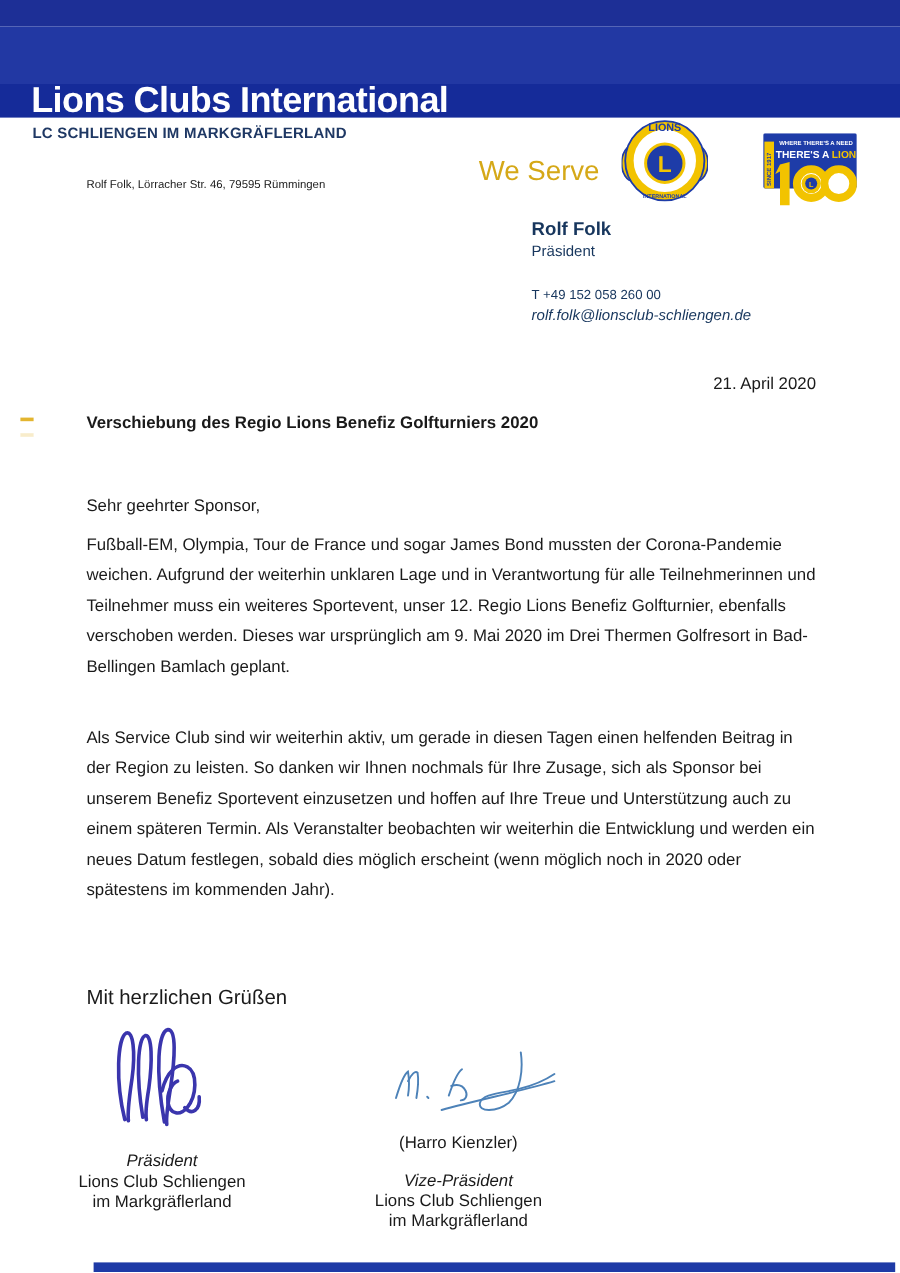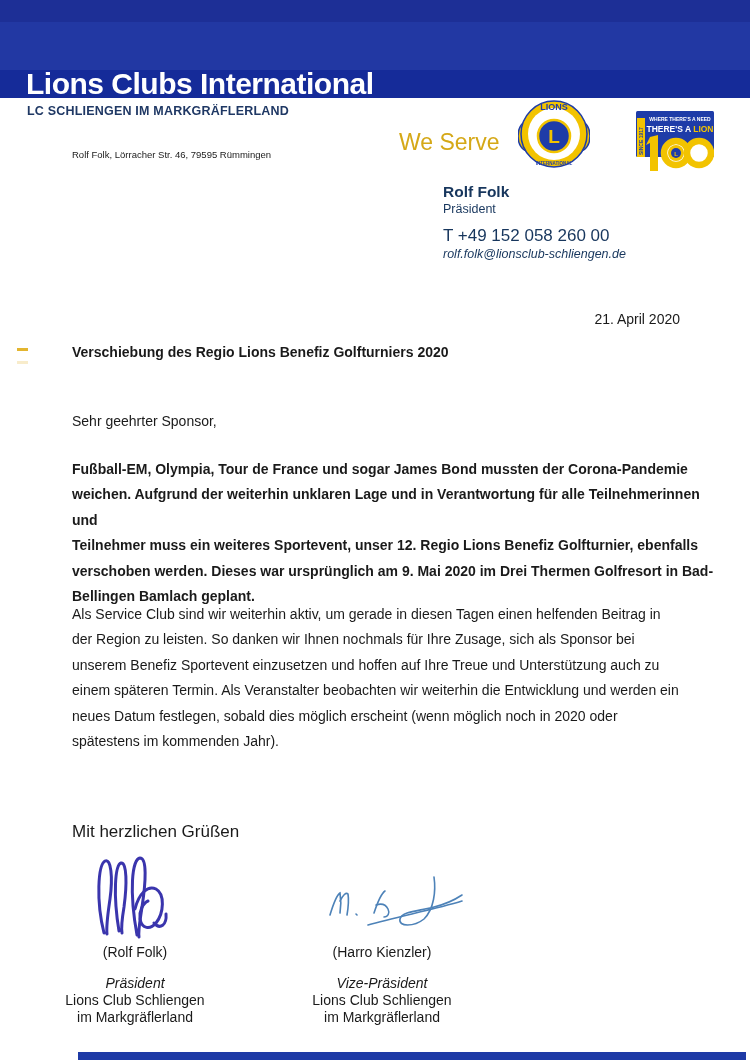--- a/index.html
+++ b/index.html
@@ -38,37 +38,37 @@
   .motto {
     left:399px; top:129px;
     font-size:23px; color:#d5a817; white-space:nowrap;
   }
   .emblem-wrap { left:518px; top:98px; width:72px; height:72px; }
   .centennial-wrap { left:636px; top:111px; width:78px; height:64px; }
 
   .contact { left:443px; top:182px; color:#17365d; }
   .contact .c-name { font-size:15.5px; font-weight:bold; line-height:19px; }
   .contact .c-role { font-size:12.5px; line-height:16px; }
-  .contact .c-phone { font-size:17px; line-height:16px; margin-top:11px; }
+  .contact .c-phone { font-size:11px; line-height:16px; margin-top:21px; }
   .contact .c-email { font-size:12.5px; line-height:16px; color:#17365d; text-decoration:none; display:inline-block;font-style:italic; }
 
   .date-line { left:430px; top:311px; width:250px; text-align:right; font-size:14px; }
 
   .gold-dash   { left:17px; top:348px; width:11px; height:2.5px; background:#e3b52f; }
   .gold-dash-2 { left:17px; top:361px; width:11px; height:2.5px; background:#e3b52f; opacity:0.25; }
 
   .subject { left:72px; top:344px; font-size:14px; font-weight:bold; white-space:nowrap; }
   .salutation { left:72px; top:413px; font-size:14px; }
 
   .para {
     left:72px; width:645px;
     font-size:14px; line-height:25.4px;
     white-space:pre-line;
   }
-  .para-1 { top:457px;font-weight:bold; }
+  .para-1 { top:441px; }
   .para-2 { top:602px; }
 
   .closing { left:72px; top:775px; font-size:14px; font-weight:bold; }
   .regards { left:72px; top:822px; font-size:17px; }
 
   .sig-left-wrap  { left:88px;  top:851px; width:90px;  height:88px; }
   .sig-right-wrap { left:316px; top:867px; width:150px; height:68px; }
 
   .sig-block { top:944px; width:200px; text-align:center; font-size:14px; }
   .sig-block-left  { left:35px; }
@@ -169,21 +169,20 @@
       <path d="M 24,34 C 27,28 30,25 32,27 C 33,33 32,42 31,48"></path>
       <path d="M 40,47 l 1,1"></path>
       <path d="M 58,46 C 62,34 66,26 69,24"></path>
       <path d="M 60,38 C 66,36 70,38 72,42 C 74,46 72,50 68,50"></path>
       <path d="M 118,10 C 120,24 118,42 108,52 C 98,60 82,60 84,52 C 86,44 104,44 118,40 C 130,37 140,32 146,28"></path>
       <path d="M 52,58 C 80,50 120,42 146,34"></path>
     </svg>
   </div>
 
   <div class="abs sig-block sig-block-left">
-    <div class="sig-name">(Rolf Folk)</div>
     <div class="sig-role">Präsident</div>
     <div class="sig-org">Lions Club Schliengen</div>
     <div class="sig-org">im Markgräflerland</div>
   </div>
   <div class="abs sig-block sig-block-right">
     <div class="sig-name">(Harro Kienzler)</div>
     <div class="sig-role">Vize-Präsident</div>
     <div class="sig-org">Lions Club Schliengen</div>
     <div class="sig-org">im Markgräflerland</div>
   </div>

